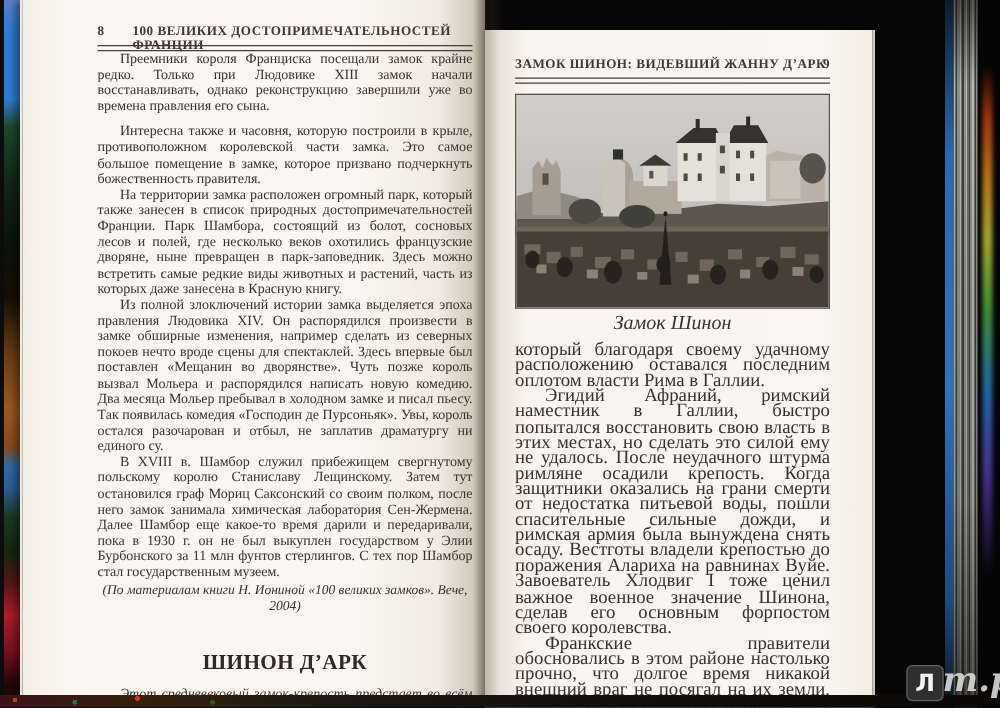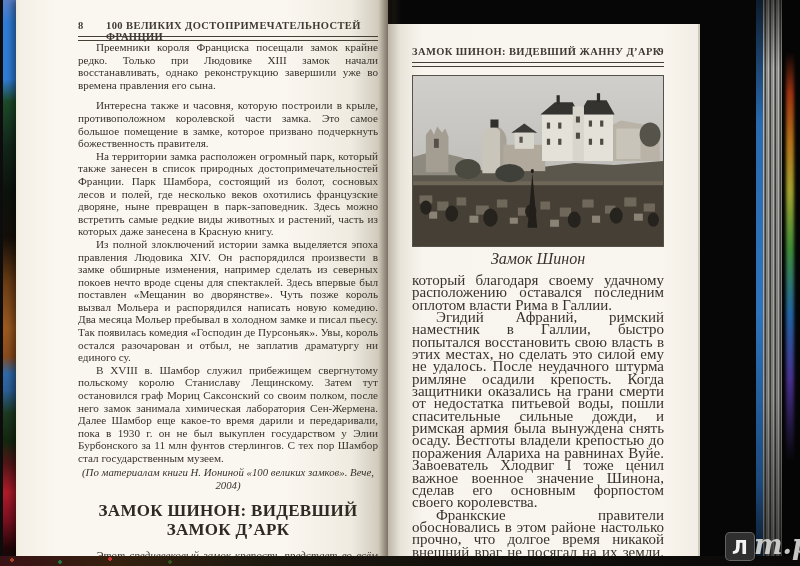--- a/index.html
+++ b/index.html
@@ -93,22 +93,22 @@
     <div class="rule-double"></div>
 
     <p class="body">Преемники короля Франциска посещали замок крайне редко. Только при Людовике XIII замок начали восстанавливать, однако реконструкцию завершили уже во времена правления его сына.</p>
     <p class="body first">Интересна также и часовня, которую построили в крыле, противоположном королевской части замка. Это самое большое помещение в замке, которое призвано подчеркнуть божественность правителя.</p>
     <p class="body">На территории замка расположен огромный парк, который также занесен в список природных достопримечательностей Франции. Парк Шамбора, состоящий из болот, сосновых лесов и полей, где несколько веков охотились французские дворяне, ныне превращен в парк-заповедник. Здесь можно встретить самые редкие виды животных и растений, часть из которых даже занесена в Красную книгу.</p>
     <p class="body">Из полной злоключений истории замка выделяется эпоха правления Людовика XIV. Он распорядился произвести в замке обширные изменения, например сделать из северных покоев нечто вроде сцены для спектаклей. Здесь впервые был поставлен «Мещанин во дворянстве». Чуть позже король вызвал Мольера и распорядился написать новую комедию. Два месяца Мольер пребывал в холодном замке и писал пьесу. Так появилась комедия «Господин де Пурсоньяк». Увы, король остался разочарован и отбыл, не заплатив драматургу ни единого су.</p>
     <p class="body">В XVIII в. Шамбор служил прибежищем свергнутому польскому королю Станиславу Лещинскому. Затем тут остановился граф Мориц Саксонский со своим полком, после него замок занимала химическая лаборатория Сен-Жермена. Далее Шамбор еще какое-то время дарили и передаривали, пока в 1930 г. он не был выкуплен государством у Элии Бурбонского за 11 млн фунтов стерлингов. С тех пор Шамбор стал государственным музеем.</p>
     <p class="source">(По материалам книги Н. Иониной «100 великих замков». Вече, 2004)</p>
 
     <h2 class="section-heading">
-      <span>ЗАМОК ШИНОН: ВИДЕВШИЙ</span><br>
-      <span>ЗАМОК Д’АРК</span>
+      <br>
+      <span>ШИНОН Д’АРК</span>
     </h2>
 
     <p class="lead">Этот средневековый замок-крепость предстает во всём своём величии перед туристами, прибывающими в город Шинон с юга или запада. История его начинается ещё с античных времён, когда римляне основали на этом высоком месте форт для контроля за рекой Виенной и плодородными землями Нижней Турени.</p>
 
   </div>
 
   <div class="gutter"></div>
 
   <div class="page page-right">
     <div class="pg-header">

